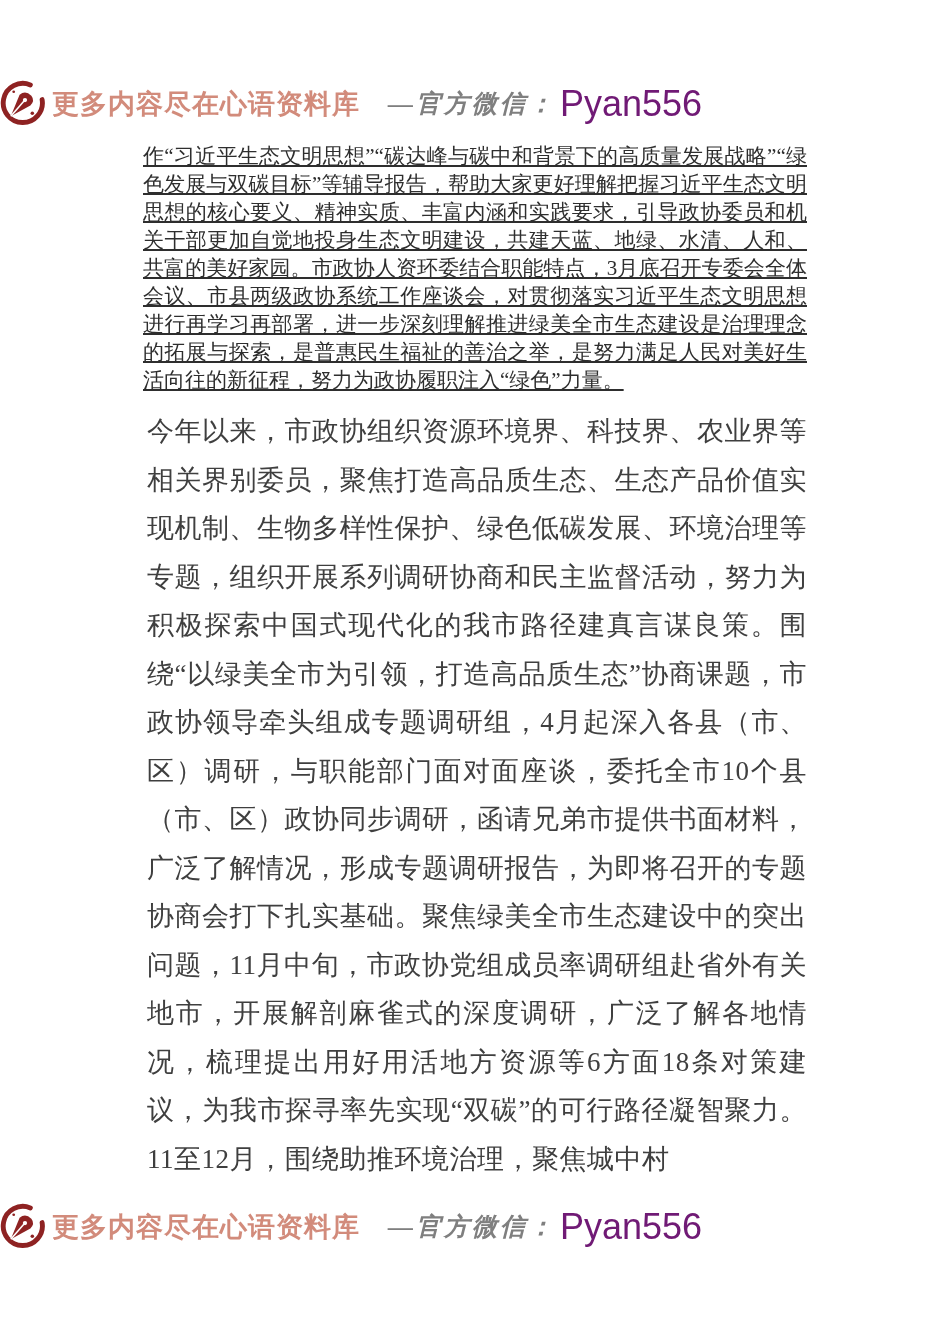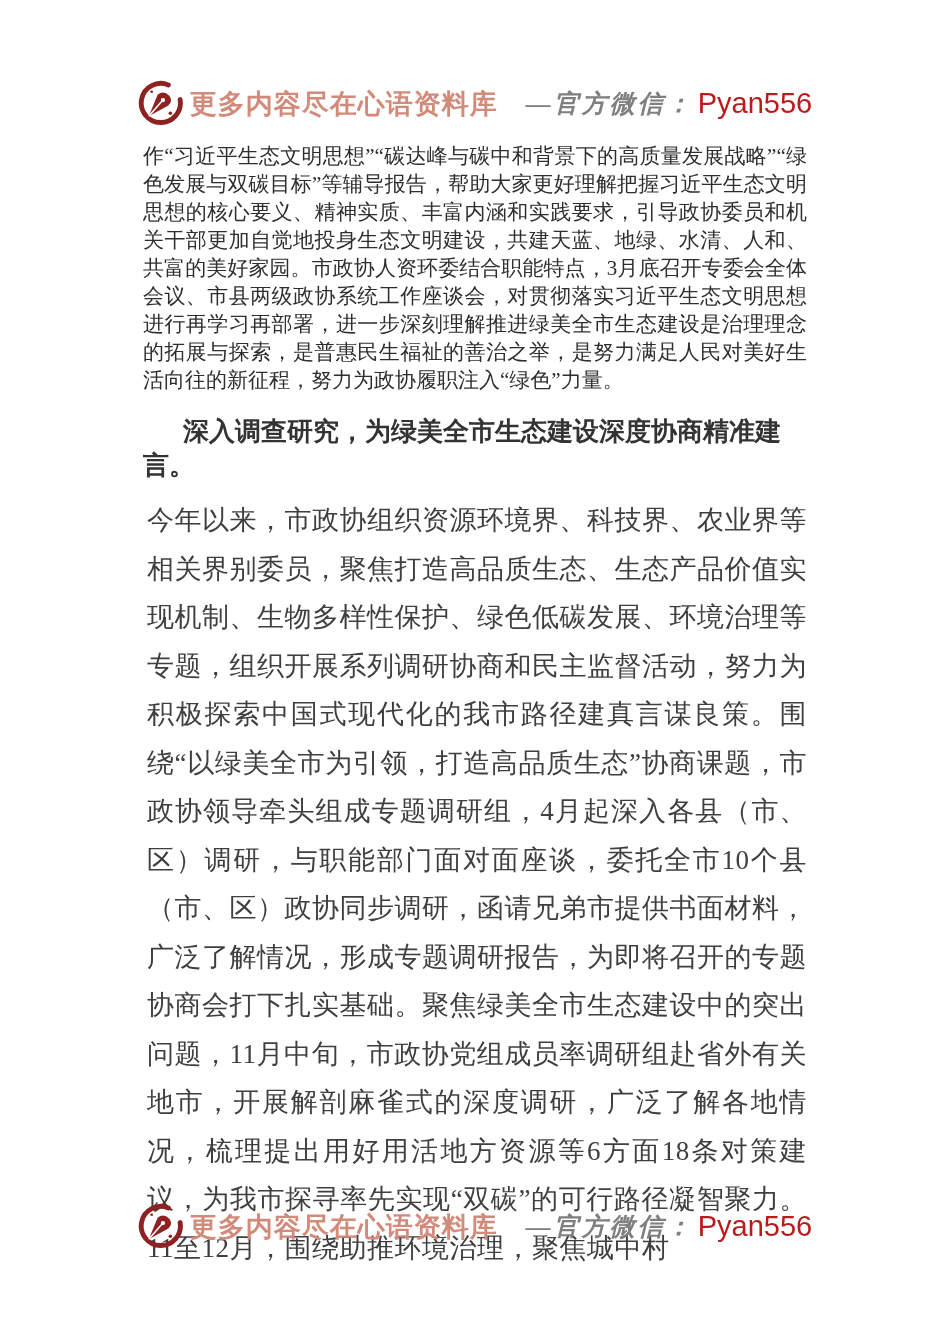--- a/index.html
+++ b/index.html
@@ -15,21 +15,21 @@
     background: #ffffff;
     overflow: hidden;
     font-family: "Liberation Serif", "DejaVu Serif", serif;
   }
   
   .watermark {
     position: absolute;
     left: 0;
     width: 100%;
     display: flex;
-    justify-content: center;
+    justify-content: flex-start;
     align-items: center;
     white-space: nowrap;
   }
   .watermark.top { top: 80px; }
   .watermark.bottom { top: 1203px; }
   .wm-logo {
     width: 47px;
     height: 47px;
     margin-right: 5px;
     flex: 0 0 auto;
@@ -45,39 +45,40 @@
   .wm-label {
     font-size: 25px;
     font-style: italic;
     font-weight: 600;
     letter-spacing: 3px;
     color: #7f7f7f;
     font-family: "Liberation Serif", "DejaVu Serif", serif;
     margin-left: 28px;
   }
   .wm-id {
-    font-size: 29px;
-    color: #b91c1c;
+    font-size: 36px;
+    color: #701a75;
     margin-left: 4px;
     font-family: "Liberation Sans", "DejaVu Sans", sans-serif;
   }
   
   .content {
     position: absolute;
     top: 142px;
     left: 143px;
     width: 664px;
   }
   .para-small {
     margin: 0;
     font-size: 21px;
     line-height: 28px;
     text-align: justify;
     text-justify: inter-ideograph;
     color: #2e2e2e;
+    text-decoration: underline;
   }
   .heading {
     margin: 21px 0 0 0;
     font-size: 26px;
     line-height: 34px;
     font-weight: 700;
     color: #333333;
     text-indent: 40px;
   }
   .para-large {
@@ -106,21 +107,20 @@
         <circle cx="14" cy="12" r="1.4" fill="#8e2222"></circle>
       </svg>
     </span>
     <span class="wm-brand">更多内容尽在心语资料库</span>
     <span class="wm-label">—官方微信：</span>
     <span class="wm-id">Pyan556</span>
   </header>
 
   <main class="content">
     <p class="para-small">作“习近平生态文明思想”“碳达峰与碳中和背景下的高质量发展战略”“绿色发展与双碳目标”等辅导报告，帮助大家更好理解把握习近平生态文明思想的核心要义、精神实质、丰富内涵和实践要求，引导政协委员和机关干部更加自觉地投身生态文明建设，共建天蓝、地绿、水清、人和、共富的美好家园。市政协人资环委结合职能特点，3月底召开专委会全体会议、市县两级政协系统工作座谈会，对贯彻落实习近平生态文明思想进行再学习再部署，进一步深刻理解推进绿美全市生态建设是治理理念的拓展与探索，是普惠民生福祉的善治之举，是努力满足人民对美好生活向往的新征程，努力为政协履职注入“绿色”力量。</p>
-    <p class="heading">深入调查研究，为绿美全市生态建设深度协商精准建言。</p>
     <p class="para-large">今年以来，市政协组织资源环境界、科技界、农业界等相关界别委员，聚焦打造高品质生态、生态产品价值实现机制、生物多样性保护、绿色低碳发展、环境治理等专题，组织开展系列调研协商和民主监督活动，努力为积极探索中国式现代化的我市路径建真言谋良策。围绕“以绿美全市为引领，打造高品质生态”协商课题，市政协领导牵头组成专题调研组，4月起深入各县（市、区）调研，与职能部门面对面座谈，委托全市10个县（市、区）政协同步调研，函请兄弟市提供书面材料，广泛了解情况，形成专题调研报告，为即将召开的专题协商会打下扎实基础。聚焦绿美全市生态建设中的突出问题，11月中旬，市政协党组成员率调研组赴省外有关地市，开展解剖麻雀式的深度调研，广泛了解各地情况，梳理提出用好用活地方资源等6方面18条对策建议，为我市探寻率先实现“双碳”的可行路径凝智聚力。11至12月，围绕助推环境治理，聚焦城中村</p>
   </main>
 
   <footer class="watermark bottom">
     <span class="wm-logo">
       <svg viewBox="0 0 48 48" width="47" height="47" aria-hidden="true">
         <path d="M 31 5 A 20 20 0 1 0 43 20" fill="none" stroke="#8e2222" stroke-width="5" stroke-linecap="round"></path>
         <path d="M 11 37 L 20 15 Q 26 10 32 16 Q 36 21 31 26 Z" fill="#8e2222"></path>
         <line x1="11" y1="37" x2="25" y2="21" stroke="#ffffff" stroke-width="1.6"></line>
         <circle cx="25.5" cy="20.5" r="2.2" fill="#ffffff"></circle>

